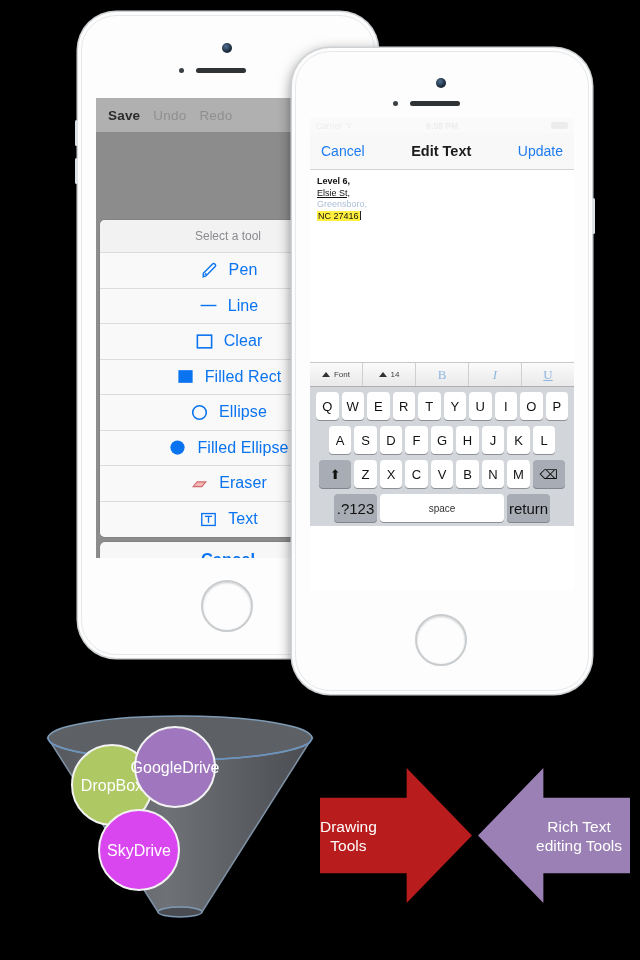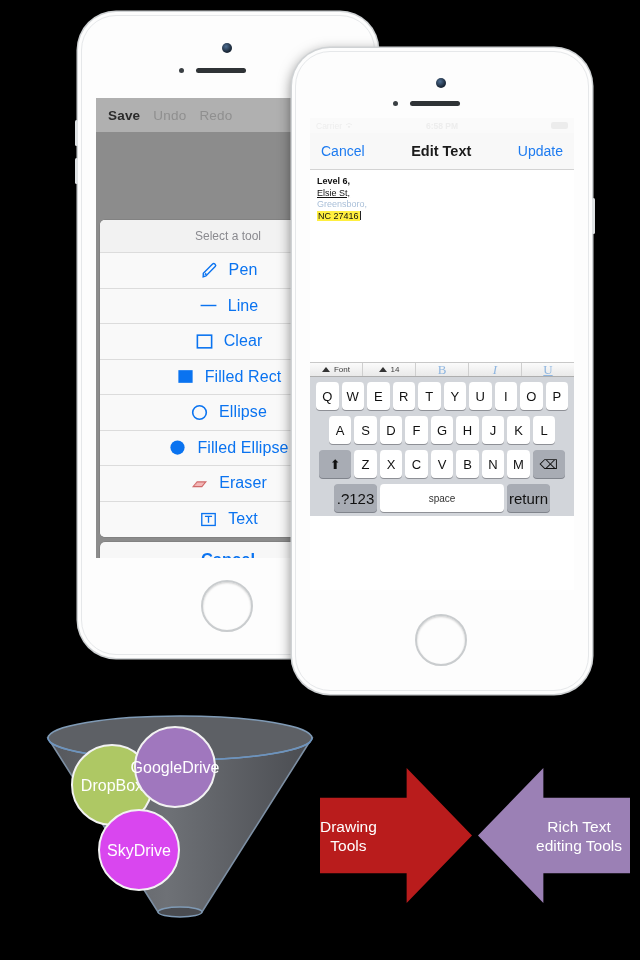--- a/index.html
+++ b/index.html
@@ -101,21 +101,21 @@
 
   .editor { background: #fff; padding: 6px 7px; height: 192px; font-size: 9px; line-height: 11.5px; }
   .ed-l1 { font-weight: bold; color: #111; }
   .ed-l2 { color: #111; text-decoration: underline; }
   .ed-l3 { color: #a9bfd8; }
   .ed-l4 { color: #111; }
   .ed-hl { background: #ffef3f; padding: 0 1px; }
   .caret { display: inline-block; width: 1px; height: 9px; background: #222; vertical-align: -1px; }
 
   .fmtbar {
-    height: 15px; background: linear-gradient(#fbfbfb, #e9e9e9);
+    height: 25px; background: linear-gradient(#fbfbfb, #e9e9e9);
     border-top: 1px solid #c8c8c8; border-bottom: 1px solid #aeaeae;
     display: flex; align-items: stretch;
   }
   .fmt-cell {
     flex: 1; display: flex; align-items: center; justify-content: center;
     gap: 4px; font-size: 8px; color: #3c3c3c; border-right: 1px solid #cfcfcf;
   }
   .fmt-cell:last-child { border-right: none; }
   .fmt-cell.biu { font-size: 13px; color: #8fb6e0; font-family: "Liberation Serif", serif; }
   .tri-up {

